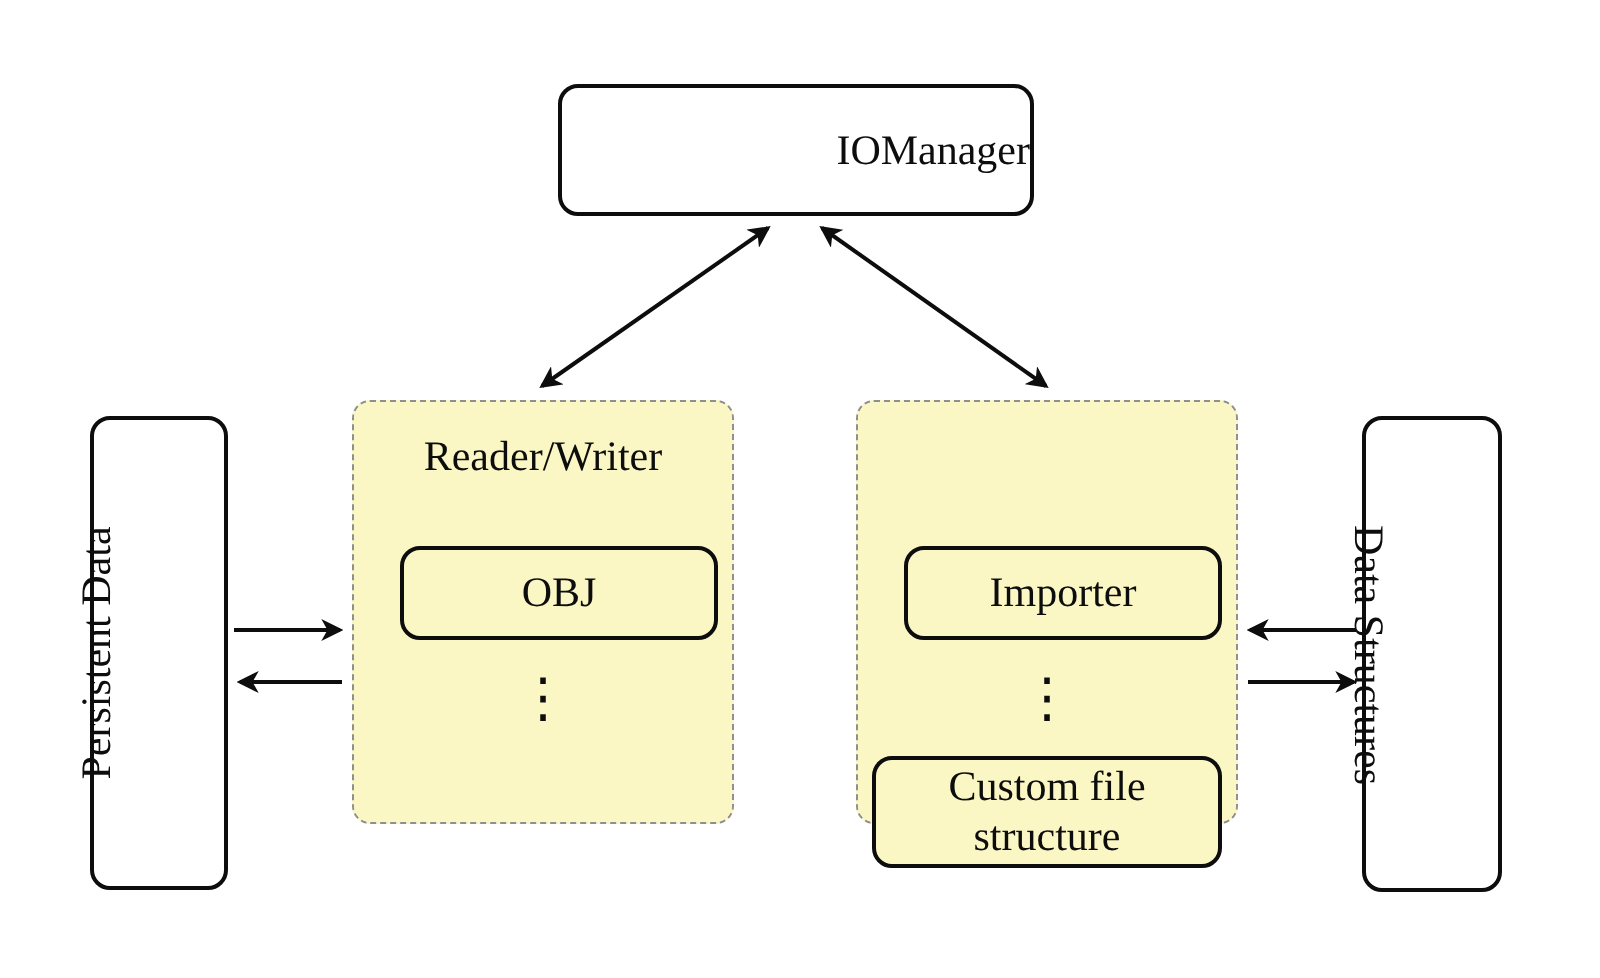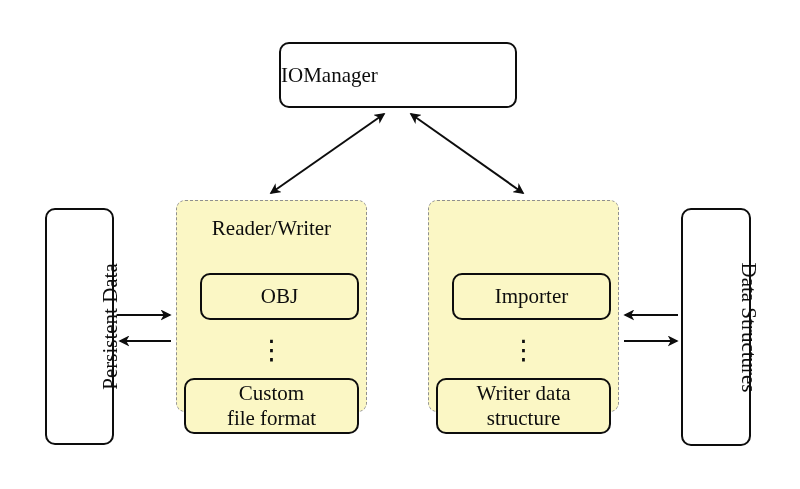--- a/index.html
+++ b/index.html
@@ -18,21 +18,21 @@
   }
   
   .node {
     position: absolute;
     background: #ffffff;
     border: 2.5px solid #0d0d0d;
     border-radius: 10px;
     box-sizing: border-box;
     display: flex;
     align-items: center;
-    justify-content: flex-start;
+    justify-content: flex-end;
     font-size: 21px;
   }
   #io-manager { left: 279px; top: 42px; width: 238px; height: 66px; }
   #persistent-data { left: 45px;  top: 208px; width: 69px; height: 237px; }
   #data-structures { left: 681px; top: 208px; width: 70px; height: 238px; }
   .vlabel-ccw { transform: rotate(-90deg); white-space: nowrap; }
   .vlabel-cw  { transform: rotate(90deg);  white-space: nowrap; }
 
   
   .group {
@@ -128,30 +128,26 @@
   <div class="node" id="data-structures">
     <span class="vlabel-cw">Data Structures</span>
   </div>
 
   <div class="group" id="group-reader-writer">
     <div class="group-label">Reader/Writer</div>
     <div class="group-item item-0">
       <span>OBJ</span>
     </div>
     <div class="group-dots">⋮</div>
-    <div class="group-item item-1">
-      <span>Custom
-file format</span>
-    </div>
   </div>
 
   <div class="group" id="group-importer-exporter">
     <div class="group-item item-0">
       <span>Importer</span>
     </div>
     <div class="group-dots">⋮</div>
     <div class="group-item item-1">
-      <span>Writer data
+      <span>Custom file
 structure</span>
     </div>
   </div>
 
 </div>
 
 </body></html>

